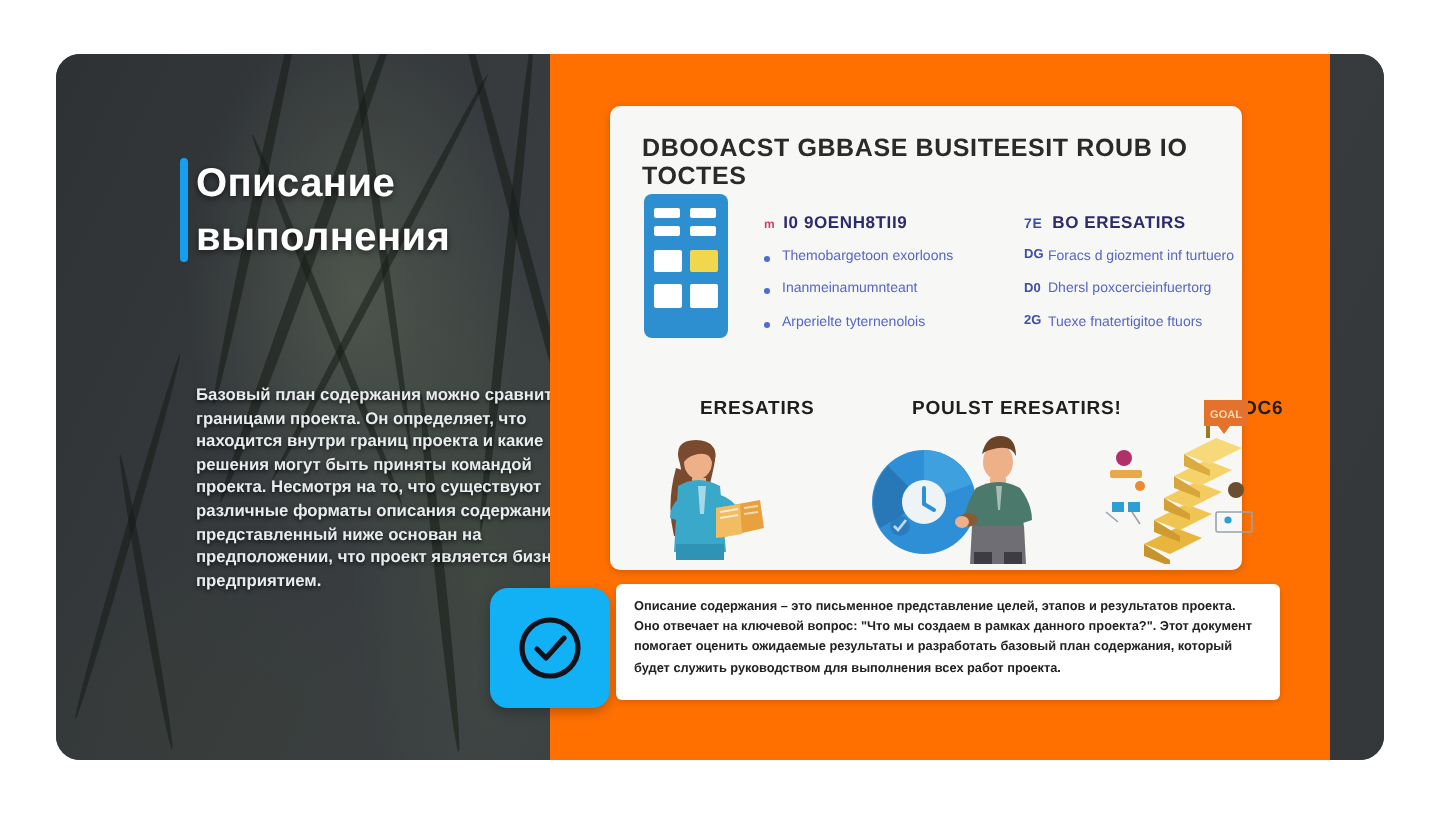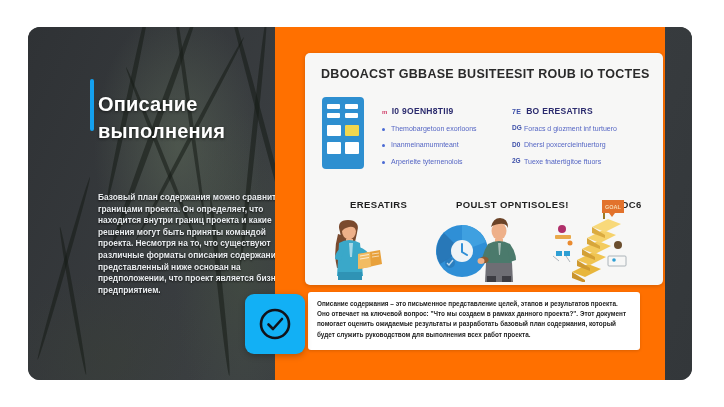--- a/index.html
+++ b/index.html
@@ -23,39 +23,39 @@
       linear-gradient(115deg,#2f3235 0%,#3c4043 45%,#33373a 100%);
   }
   .frond{position:absolute;background:rgba(22,28,22,.55);transform-origin:50% 0%;border-radius:50%;}
   .leafgrp{position:absolute;left:0;top:0;width:265px;height:353px;overflow:hidden;}
 
   .accentbar{
     position:absolute;left:62px;top:52px;width:4px;height:52px;
     background:#14a0ef;border-radius:2px;
   }
   .slide-title{
-    position:absolute;left:70px;top:64px;width:200px;
+    position:absolute;left:70px;top:52px;width:200px;
     color:#ffffff;font-size:20px;font-weight:bold;line-height:27px;
     letter-spacing:.2px;text-shadow:0 1px 3px rgba(0,0,0,.6);
   }
   .slide-body{
     position:absolute;left:70px;top:165px;width:196px;
     color:#e9ecef;font-size:8.4px;line-height:11.6px;font-weight:bold;
     text-shadow:0 1px 2px rgba(0,0,0,.75);
   }
 
   
   .orange{
     position:absolute;left:275px;top:27px;width:390px;height:353px;
     background:#ff7000;
   }
 
   
   .card{
-    position:absolute;left:305px;top:53px;width:358px;height:232px;
+    position:absolute;left:305px;top:53px;width:316px;height:232px;
     background:#f7f7f6;border-radius:5px;
     box-shadow:0 1px 4px rgba(0,0,0,.18);
     overflow:hidden;
   }
   .card-title{
     position:absolute;left:16px;top:14px;
     font-size:12.5px;font-weight:bold;color:#2a2a2a;letter-spacing:.3px;
     filter:blur(.35px);
   }
 
@@ -184,21 +184,21 @@
       <span class="linum">D0</span>
       <span class="litxt">Dhersl poxcercieinfuertorg</span>
     </div>
     <div class="li">
       <span class="linum">2G</span>
       <span class="litxt">Tuexe fnatertigitoe ftuors</span>
     </div>
   </div>
 
   <div class="sec-head" style="left:318px;top:199px;">ERESATIRS</div>
-  <div class="sec-head" style="left:424px;top:199px;">POULST OPNTISOLES!</div>
+  <div class="sec-head" style="left:424px;top:199px;">POULST ERESATIRS!</div>
   <div class="sec-head" style="left:575px;top:199px;">SUOC6</div>
 
   <svg class="ill1" viewBox="0 0 70 62">
     <path d="M20 14 q-4 -12 8 -12 q12 0 9 13 l-2 9 l-13 0 z" fill="#7a4a2e"></path>
     <path d="M18 16 q-5 18 -1 34 l6 0 q-3 -18 1 -32 z" fill="#7a4a2e"></path>
     <ellipse cx="29" cy="13" rx="7" ry="8.5" fill="#eeb089"></ellipse>
     <path d="M22 6 q7 -6 15 0 q2 5 -1 7 q-1 -5 -7 -4 q-5 1 -7 4 z" fill="#7a4a2e"></path>
     <path d="M26 21 l7 0 l0 5 l-7 0 z" fill="#eeb089"></path>
     <path d="M19 25 q10 -6 21 0 l3 33 l-26 0 z" fill="#3aa8c9"></path>
     <path d="M29 25 l4 0 l-1 14 l-2 0 z" fill="#ffffff" opacity=".55"></path>

